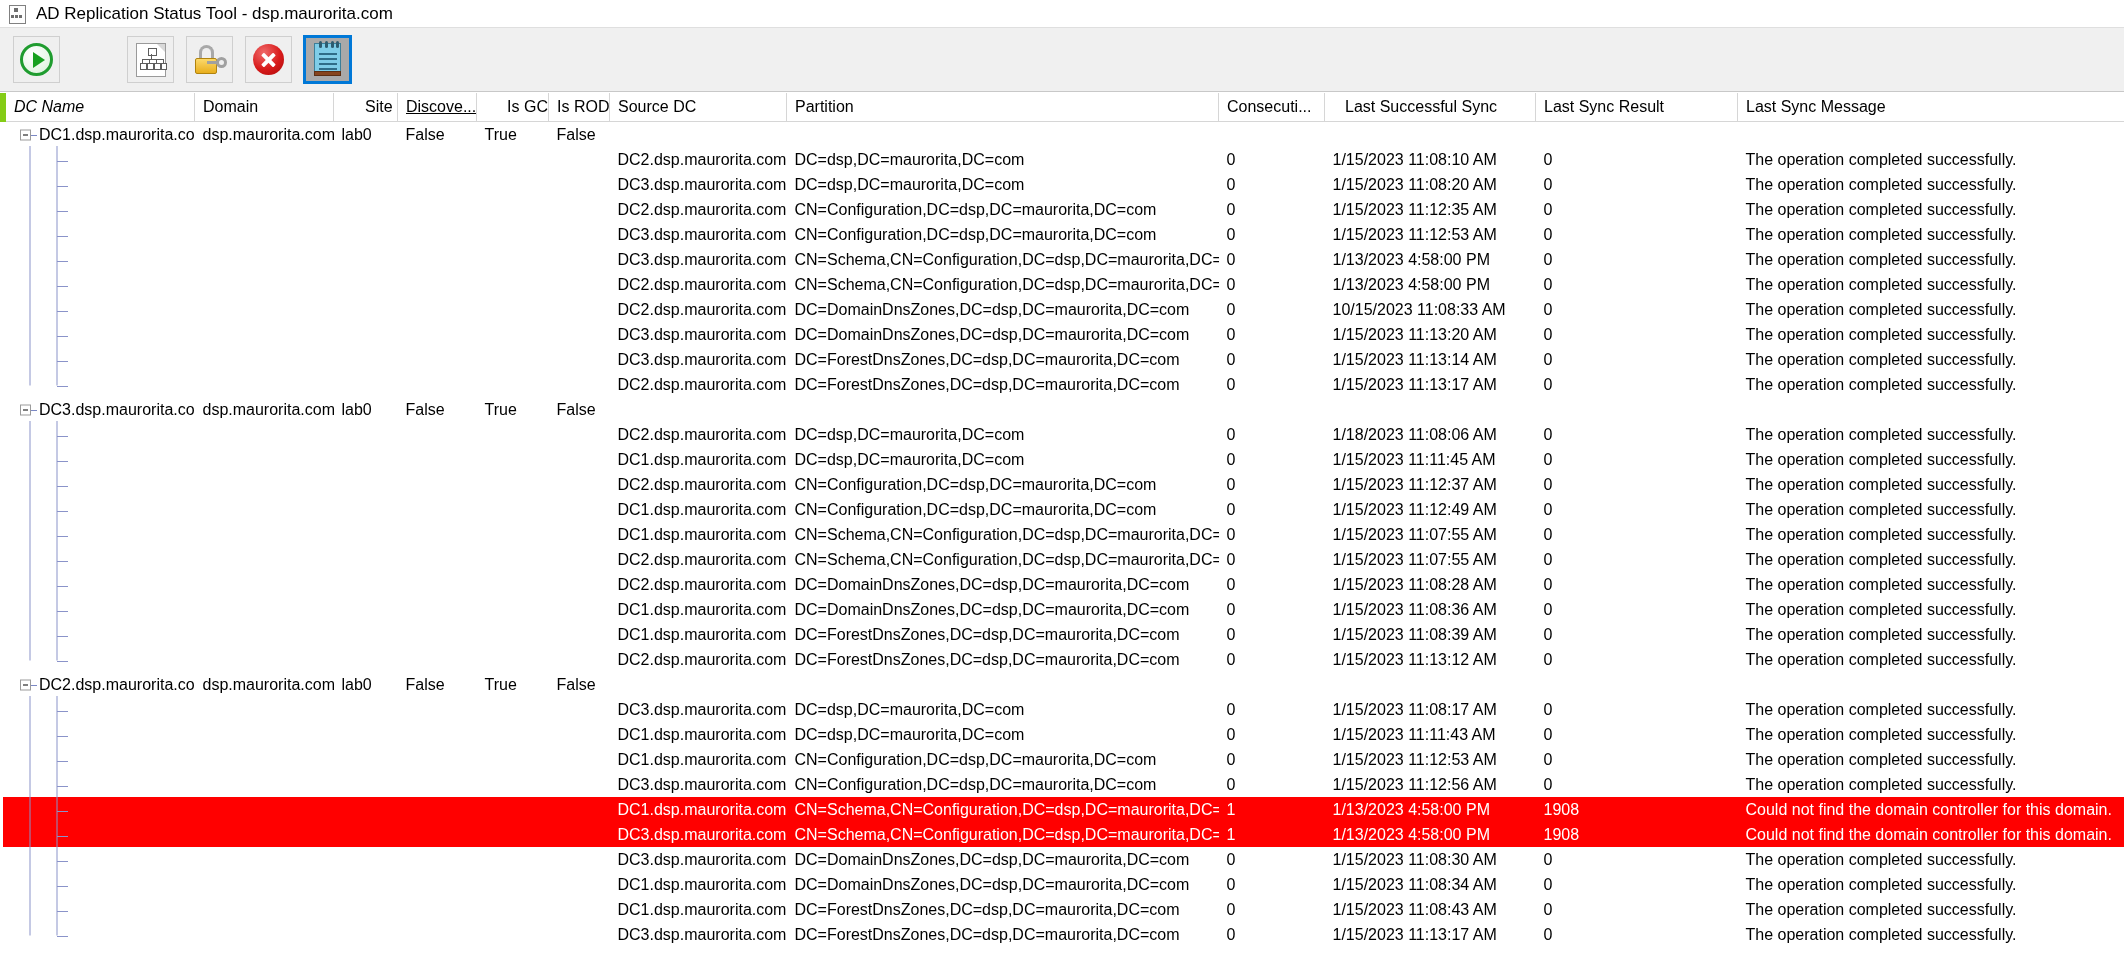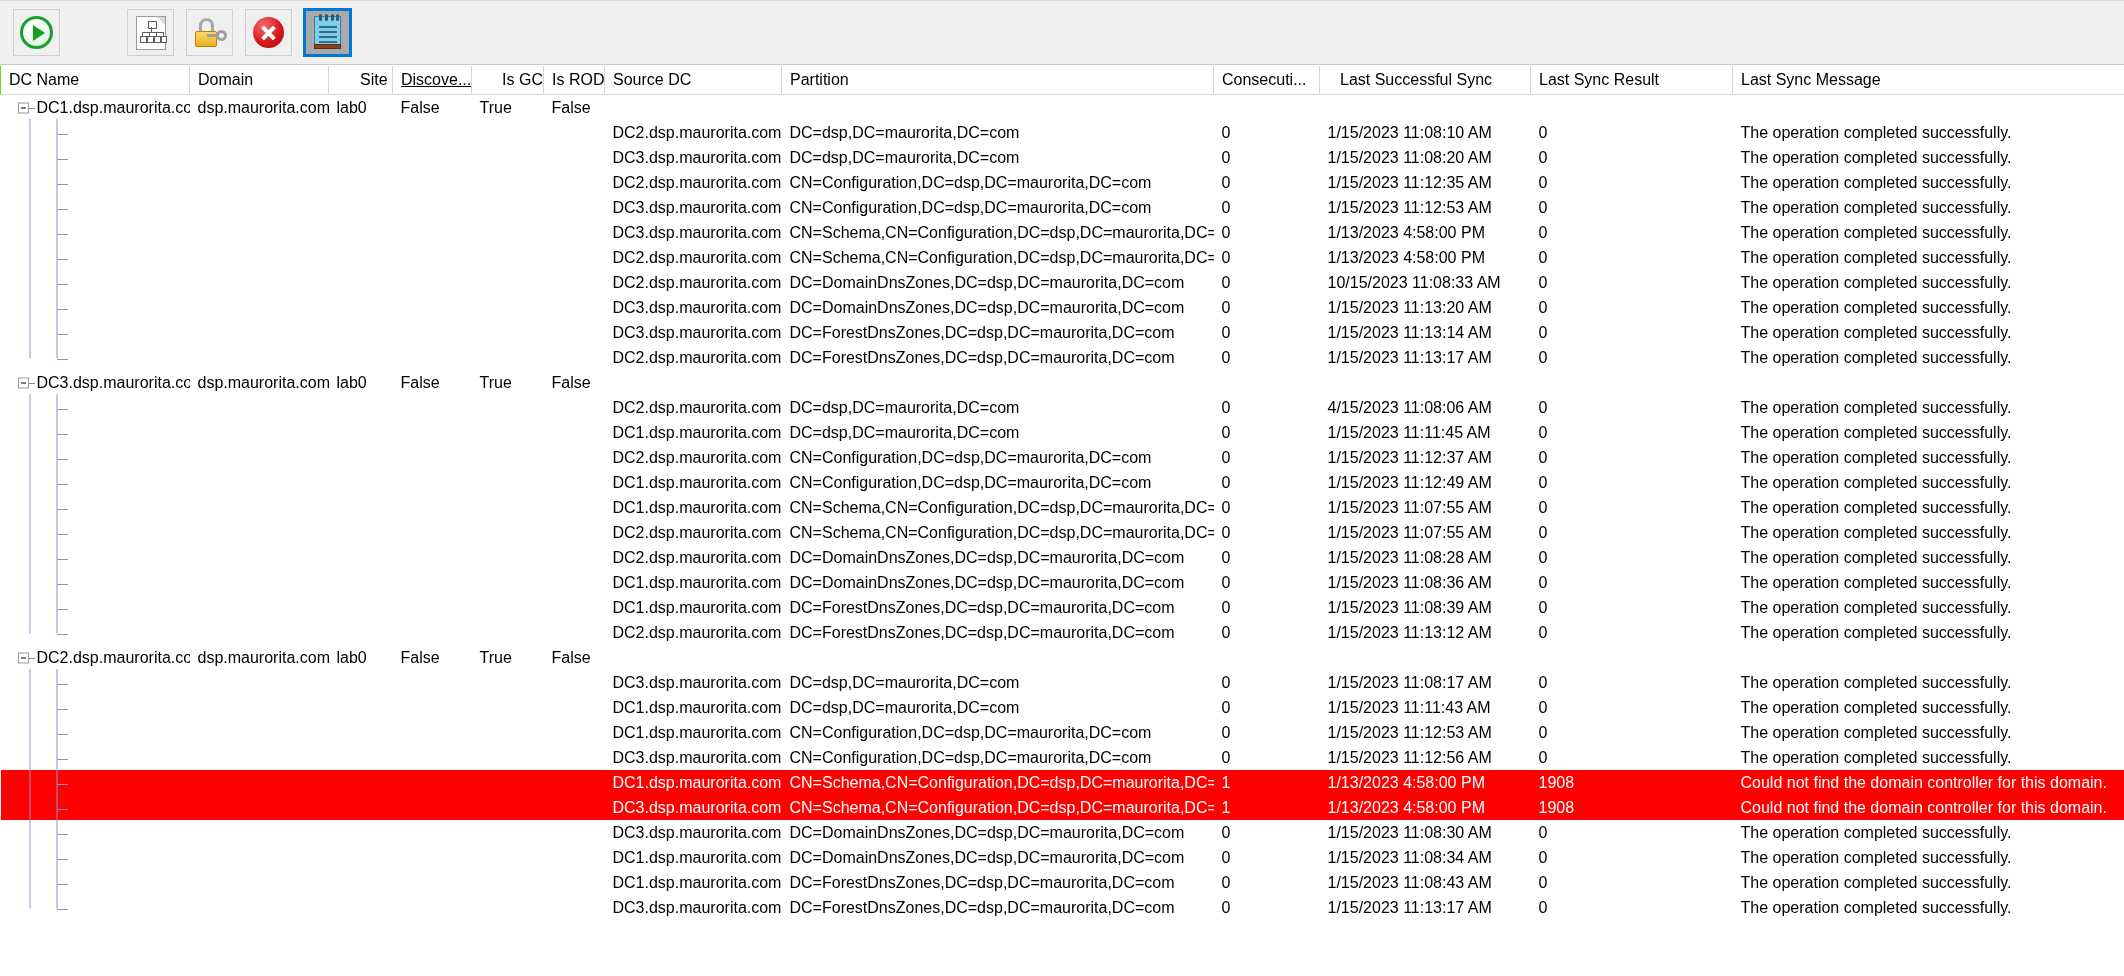--- a/index.html
+++ b/index.html
@@ -235,21 +235,21 @@
     padding: 0 0 0 8px;
     border-bottom: 1px solid #d6d6d6;
     border-right: 1px solid #d6d6d6;
     color: #000000;
     font-size: 16px;
     white-space: nowrap;
     overflow: hidden;
     vertical-align: middle;
     position: relative;
   }
-  table.grid th.first { border-left: 1px solid #84cc16; }
+  table.grid th.first { border-left: 6px solid #84cc16; font-style: italic; }
   table.grid th:last-child { border-right: none; }
 
   table.grid td {
     height: 25px;
     padding: 0 0 0 8px;
     white-space: nowrap;
     overflow: hidden;
     vertical-align: middle;
     font-size: 16px;
     line-height: 25px;
@@ -294,20 +294,30 @@
     position: absolute;
     left: 0; top: 0;
     pointer-events: none;
   }
 </style>
 </head>
 <body>
 
 <div class="app-window">
 
+  <div class="titlebar">
+    <span class="app-icon">
+      <span class="sheet"></span>
+      <span class="bx b1"></span>
+      <span class="bx b2"></span>
+      <span class="bx b3"></span>
+      <span class="bx b4"></span>
+    </span>
+    <span class="title-text">AD Replication Status Tool - dsp.maurorita.com</span>
+  </div>
 
   <div class="toolbar">
     <div class="tb-btn">
       <span class="ico-run">
           <span class="tri"></span>
         </span>
     </div>
     <div class="tb-gap-a"></div>
     <div class="tb-btn">
       <span class="ico-topology">
@@ -582,21 +592,21 @@
           <tr class="detail-row">
             <td></td>
             <td></td>
             <td></td>
             <td></td>
             <td></td>
             <td></td>
             <td>DC2.dsp.maurorita.com</td>
             <td>DC=dsp,DC=maurorita,DC=com</td>
             <td>0</td>
-            <td>4/15/2023 11:08:06 AM</td>
+            <td>1/18/2023 11:08:06 AM</td>
             <td>0</td>
             <td>The operation completed successfully.</td>
           </tr>
           <tr class="detail-row">
             <td></td>
             <td></td>
             <td></td>
             <td></td>
             <td></td>
             <td></td>

